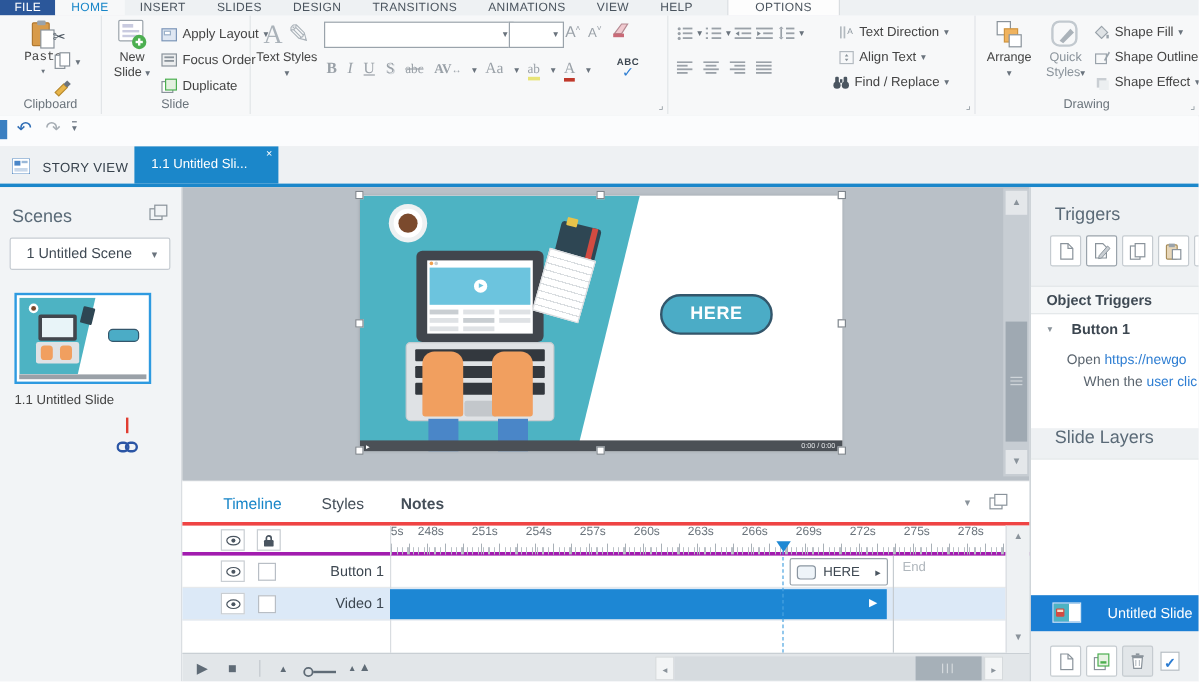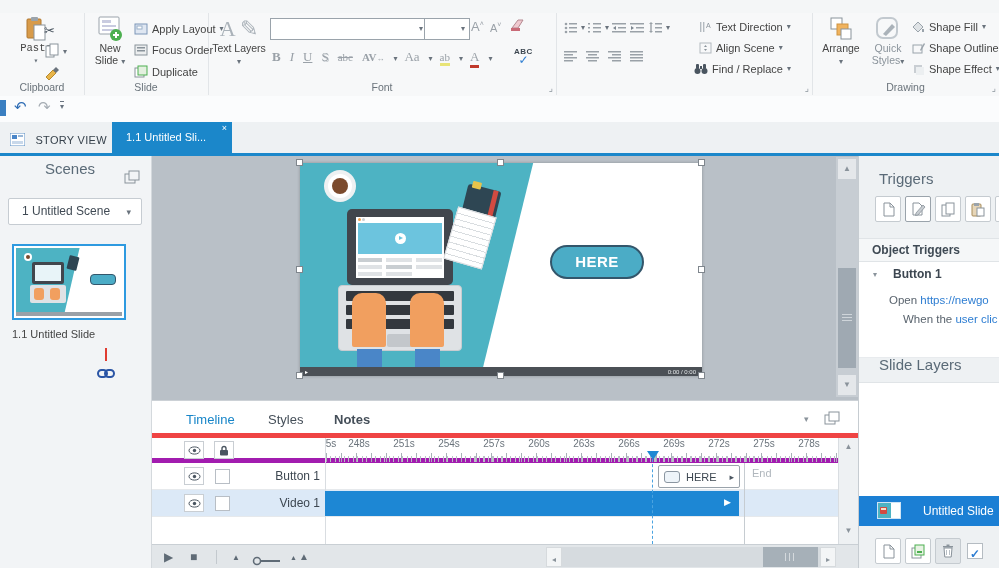--- a/index.html
+++ b/index.html
@@ -47,20 +47,32 @@
   #rightpanel{left:858px;top:156px;width:141px;height:412px;background:#eef1f3;border-left:1px solid #c6ccd1;box-sizing:border-box;overflow:hidden;}
   .panel-h{font-size:15px;color:#5a6a77;}
   .tbtn{position:absolute;width:26px;height:26px;background:#fff;border:1px solid #c5cbd0;border-radius:2px;box-sizing:border-box;display:flex;align-items:center;justify-content:center;}
   .scroll-arrow{color:#8a939b;font-size:8px;text-align:center;}
 </style>
 </head>
 <body>
 
 <div id="stage" class="nosel">
 
+  <div id="ribbon-tabs" class="abs">
+    <div class="rtab file">FILE</div>
+    <div class="rtab active">HOME</div>
+    <div class="rtab">INSERT</div>
+    <div class="rtab">SLIDES</div>
+    <div class="rtab">DESIGN</div>
+    <div class="rtab">TRANSITIONS</div>
+    <div class="rtab">ANIMATIONS</div>
+    <div class="rtab">VIEW</div>
+    <div class="rtab">HELP</div>
+    <div class="rtab options">OPTIONS</div>
+  </div>
 
   <div id="ribbon" class="abs">
 
     <div class="rgroup" style="left:0;width:84px;">
       <div class="bigbtn" style="left:18px;width:36px;font-family:Liberation Mono, monospace;">
         <svg class="gicon" width="22" height="26" viewBox="0 0 22 26">
             <rect x="2" y="3" width="14" height="19" rx="1" fill="#d89b4a" stroke="#b07830"></rect>
             <rect x="6" y="1" width="7" height="4" rx="1" fill="#9aa3ab"></rect>
             <rect x="9" y="9" width="11" height="15" fill="#fff" stroke="#8a939b"></rect>
           </svg>
@@ -120,21 +132,21 @@
             <rect x="4" y="1" width="9" height="9" fill="#e4f0e0" stroke="#4caf50"></rect>
           </svg>
         <span>Duplicate</span>
       </div>
       <div class="grp-label">Slide</div>
     </div>
 
     <div class="rgroup" style="left:208px;width:348px;">
       <div class="bigbtn" style="left:4px;width:54px;">
         <span style="font-size:22px;color:#aab2b9;font-family:'Liberation Serif',serif;display:block;line-height:26px;">A ✎</span>
-        <span class="cap">Text Layers</span>
+        <span class="cap">Text Styles</span>
         <span class="caret">▾</span>
       </div>
       <div class="combo" style="left:62px;top:5px;width:152px;">
           <span class="caret">▾</span>
         </div>
       <div class="combo" style="left:216px;top:5px;width:40px;">
           <span class="caret">▾</span>
         </div>
       <div class="abs" style="left:263px;top:6px;font-size:13px;color:#9aa1a8;"><span>A</span><span style="font-size:7px;vertical-align:super;">˄</span></div>
       <div class="abs" style="left:282px;top:8px;font-size:11px;color:#9aa1a8;"><span>A</span><span style="font-size:7px;vertical-align:super;">˅</span></div>
@@ -156,21 +168,20 @@
         <span class="caret" style="margin-right:7px;">▾</span>
         <span class="fontletter" style="border-bottom:3px solid #e8e477;font-size:11px;">ab</span>
         <span class="caret" style="margin-right:7px;">▾</span>
         <span class="fontletter" style="border-bottom:3px solid #c0392b;">A</span>
         <span class="caret">▾</span>
       </div>
       <div class="abs" style="left:306px;top:34px;text-align:center;">
         <div style="font-size:8px;font-weight:bold;color:#3d4751;letter-spacing:.5px;">ABC</div>
         <div style="font-size:12px;color:#2d7dd2;line-height:9px;">✓</div>
       </div>
-      <div class="grp-label">Font</div>
       <div class="launcher">⌟</div>
     </div>
 
     <div class="rgroup" style="left:556px;width:256px;">
       <div class="abs" style="left:8px;top:8px;display:flex;align-items:center;gap:3px;">
         <svg width="14" height="12" viewBox="0 0 14 12">
             <circle cx="2" cy="2" r="1.3" fill="#9aa1a8"></circle>
             <circle cx="2" cy="6" r="1.3" fill="#9aa1a8"></circle>
             <circle cx="2" cy="10" r="1.3" fill="#9aa1a8"></circle>
             <rect x="5" y="1" width="8" height="1.5" fill="#9aa1a8"></rect>
@@ -243,21 +254,21 @@
           </svg>
         <span>Text Direction</span>
           <span class="caret">▾</span>
       </div>
       <div class="smallrow" style="left:143px;top:29px;">
         <svg width="13" height="12" viewBox="0 0 13 12">
             <rect x="1" y="1" width="11" height="10" fill="none" stroke="#b3bac0"></rect>
             <path d="M6.5 3 L8 5 L5 5 Z" fill="#8a939b"></path>
             <path d="M6.5 9 L8 7 L5 7 Z" fill="#8a939b"></path>
           </svg>
-        <span>Align Scene</span>
+        <span>Align Text</span>
           <span class="caret">▾</span>
       </div>
       <div class="smallrow" style="left:138px;top:50px;">
         <svg width="14" height="12" viewBox="0 0 14 12">
             <circle cx="3.5" cy="8" r="3" fill="#4a5560"></circle>
             <circle cx="10.5" cy="8" r="3" fill="#4a5560"></circle>
             <rect x="2" y="1" width="3" height="5" rx="1" fill="#4a5560"></rect>
             <rect x="9" y="1" width="3" height="5" rx="1" fill="#4a5560"></rect>
             <rect x="6" y="3" width="2" height="3" fill="#4a5560"></rect>
           </svg>
@@ -331,21 +342,21 @@
       <span style="font-size:11px;color:#37424c;letter-spacing:.3px;margin-left:6px;">STORY VIEW</span>
     </div>
     <div class="doctab-active">
       <span>1.1 Untitled Sli...</span>
       <span class="abs" style="right:5px;top:1px;font-size:9px;line-height:10px;color:#fff;">×</span>
     </div>
   </div>
   <div id="accent-line" class="abs"></div>
 
   <div id="scenes" class="abs">
-    <div class="abs panel-h" style="left:10px;top:4px;margin-left:35px;">Scenes</div>
+    <div class="abs panel-h" style="left:10px;top:16px;">Scenes</div>
     <div class="abs" style="left:124px;top:14px;">
       <svg width="16" height="14" viewBox="0 0 16 14">
           <rect x="1" y="4" width="10" height="9" fill="#f2f4f6" stroke="#8a939b"></rect>
           <rect x="5" y="1" width="10" height="9" fill="#f2f4f6" stroke="#8a939b"></rect>
         </svg>
     </div>
     <div class="abs" style="left:8px;top:42px;width:134px;height:27px;background:#fff;border:1px solid #c6ccd2;border-radius:2px;box-sizing:border-box;">
       <span style="font-size:12px;color:#404a54;line-height:25px;padding-left:13px;">1 Untitled Scene</span>
       <span class="abs" style="right:10px;top:8px;font-size:9px;color:#6a737d;">▾</span>
     </div>
@@ -443,34 +454,34 @@
     <div class="abs" style="left:2px;top:111px;width:18px;height:100px;background:#9fa9b2;">
       <div class="abs" style="left:4px;top:46px;width:10px;height:1px;background:#cfd5da;"></div>
       <div class="abs" style="left:4px;top:49px;width:10px;height:1px;background:#cfd5da;"></div>
       <div class="abs" style="left:4px;top:52px;width:10px;height:1px;background:#cfd5da;"></div>
     </div>
     <div class="abs scroll-arrow" style="left:2px;top:218px;width:18px;height:20px;background:#e4e7ea;line-height:20px;">▼</div>
   </div>
 
   <div id="timeline" class="abs">
 
-    <div class="abs" style="left:0;top:0;width:706px;height:37px;border-bottom:5px solid #ef4444;box-sizing:border-box;">
+    <div class="abs" style="left:0;top:0;width:706px;height:37px;border-bottom:3px solid #ef4444;box-sizing:border-box;">
       <span class="abs tl-tab" style="left:34px;top:11px;color:#1785c8;">Timeline</span>
       <span class="abs tl-tab" style="left:116px;top:11px;">Styles</span>
       <span class="abs tl-tab" style="left:182px;top:11px;font-weight:bold;">Notes</span>
       <span class="abs" style="left:652px;top:13px;font-size:9px;color:#8a939b;">▾</span>
       <span class="abs" style="left:672px;top:10px;">
         <svg width="16" height="14" viewBox="0 0 16 14">
             <rect x="1" y="4" width="10" height="9" fill="#fff" stroke="#8a939b"></rect>
             <rect x="5" y="1" width="10" height="9" fill="#fff" stroke="#8a939b"></rect>
           </svg>
       </span>
     </div>
 
-    <div class="abs" style="left:0;top:37px;width:706px;height:25px;border-bottom:5px solid #a21caf;box-sizing:border-box;text-align:center;">
+    <div class="abs" style="left:0;top:37px;width:706px;height:25px;border-bottom:3px solid #a21caf;box-sizing:border-box;text-align:center;">
       <div class="cellbtn" style="left:32px;top:3px;">
         <svg width="13" height="9" viewBox="0 0 13 9">
             <ellipse cx="6.5" cy="4.5" rx="5.5" ry="3.6" fill="none" stroke="#4a5560"></ellipse>
             <circle cx="6.5" cy="4.5" r="1.7" fill="#4a5560"></circle>
           </svg>
       </div>
       <div class="cellbtn" style="left:62px;top:3px;">
         <svg width="10" height="11" viewBox="0 0 10 11">
             <rect x="1" y="5" width="8" height="5.5" rx="1" fill="#4a5560"></rect>
             <path d="M3 5 V3.5 a2 2 0 0 1 4 0 V5" fill="none" stroke="#4a5560" stroke-width="1.4"></path>

